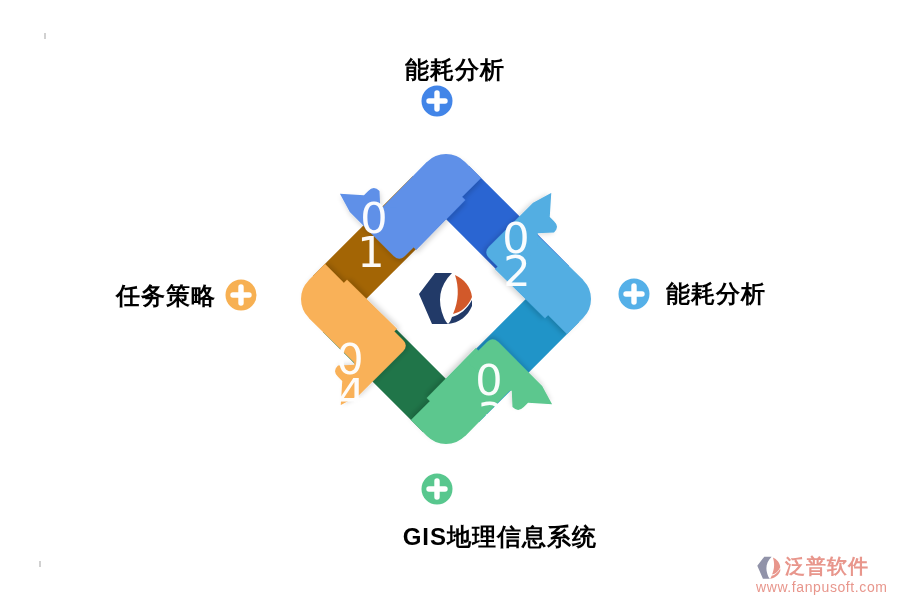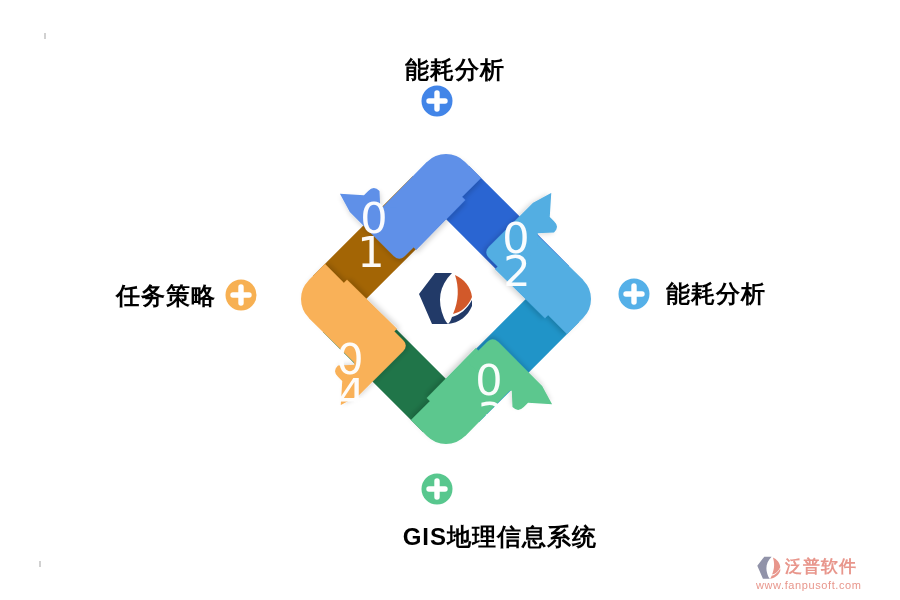--- a/index.html
+++ b/index.html
@@ -16,22 +16,22 @@
   .plus{position:absolute;width:34px;height:34px;cursor:pointer;}
   .plus-top{left:420px;top:84px;}
   .plus-right{left:617px;top:277px;}
   .plus-left{left:224px;top:278px;}
   .plus-bottom{left:420px;top:472px;}
   .step-digit{font-family:"DejaVu Sans", sans-serif;font-size:43px;fill:#ffffff;
               opacity:0.97;}
   .watermark{position:absolute;left:752px;top:553px;width:145px;height:42px;}
   .wm-glyph{position:absolute;left:4px;top:2px;width:26px;height:26px;}
   .wm-brand{position:absolute;left:33px;top:0px;font-family:"DejaVu Serif", serif;
-            font-weight:700;font-size:17px;line-height:26px;color:#E8968C;letter-spacing:1px;}
-  .wm-url{position:absolute;left:4px;top:26px;font-size:11px;color:#E8968C;
+            font-weight:700;font-size:20px;line-height:26px;color:#E8968C;letter-spacing:1px;}
+  .wm-url{position:absolute;left:4px;top:26px;font-size:14px;color:#E8968C;
           letter-spacing:0.6px;font-family:"Liberation Sans", sans-serif;}
   .artifact{position:absolute;width:2px;height:6px;background:#b9b9b9;opacity:0.65;}
   .artifact-1{left:44px;top:33px;}
   .artifact-2{left:39px;top:561px;}
 </style>
 </head>
 <body>
 
 <div class="stage">
 

